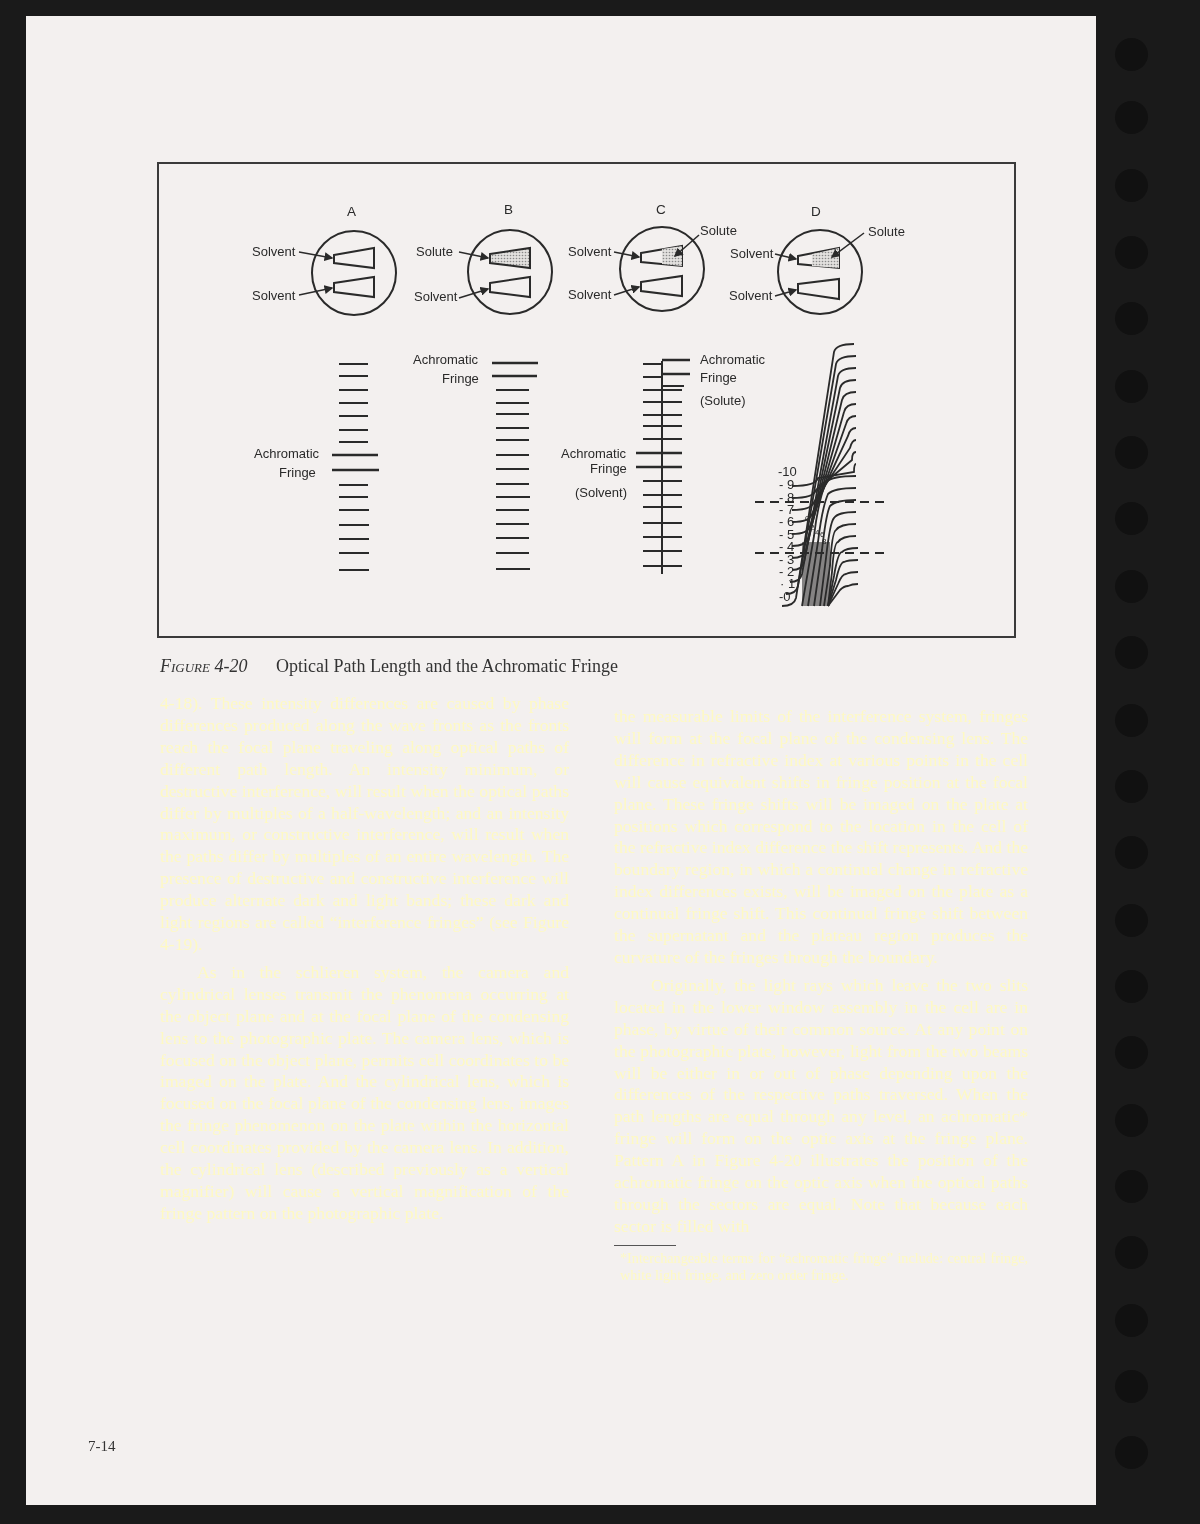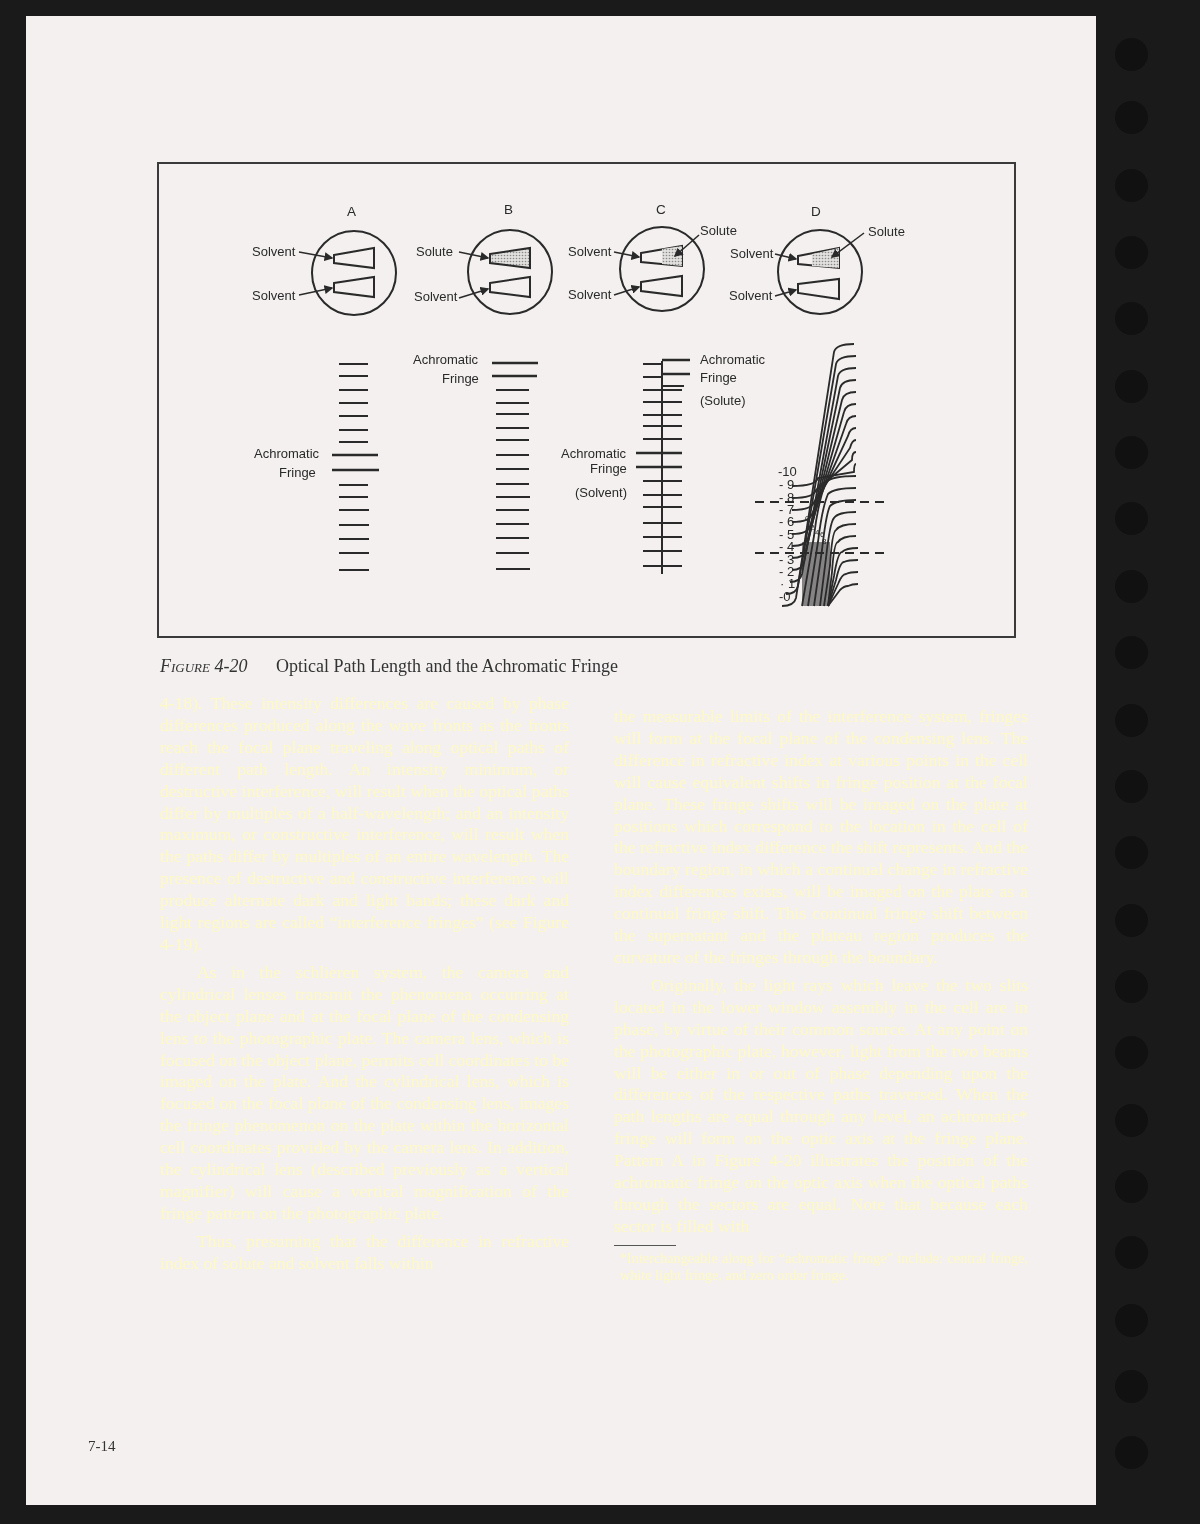--- a/index.html
+++ b/index.html
@@ -238,23 +238,22 @@
 </div>
 
 <div class="caption">
   <span class="fig-num">Figure 4-20</span>
   <span class="fig-title">Optical Path Length and the Achromatic Fringe</span>
 </div>
 
 <div class="col col-left">
   <p>4-18). These intensity differences are caused by phase differences produced along the wave fronts as the fronts reach the focal plane traveling along optical paths of different path length. An intensity minimum, or destructive interference, will result when the optical paths differ by multiples of a half-wavelength; and an intensity maximum, or constructive interference, will result when the paths differ by multiples of an entire wavelength. The presence of destructive and constructive interference will produce alternate dark and light bands; these dark and light regions are called “interference fringes” (see Figure 4-19).</p>
   <p class="indent">As in the schlieren system, the camera and cylindrical lenses transmit the phenomena occurring at the object plane and at the focal plane of the condensing lens to the photographic plate. The camera lens, which is focused on the object plane, permits cell coordinates to be imaged on the plate. And the cylindrical lens, which is focused on the focal plane of the condensing lens, images the fringe phenomenon on the plate within the horizontal cell coordinates provided by the camera lens. In addition, the cylindrical lens (described previously as a vertical magnifier) will cause a vertical magnification of the fringe pattern on the photographic plate.</p>
-  <p class="indent">Thus, presuming that the difference in refractive index of solute and solvent falls within</p>
 </div>
 
 <div class="col col-right">
   <p>the measurable limits of the interference system, fringes will form at the focal plane of the condensing lens. The difference in refractive index at various points in the cell will cause equivalent shifts in fringe position at the focal plane. These fringe shifts will be imaged on the plate at positions which correspond to the location in the cell of the refractive index difference the shift represents. And the boundary region, in which a continual change in refractive index differences exists, will be imaged on the plate as a continual fringe shift. This continual fringe shift between the supernatant and the plateau region produces the curvature of the fringes through the boundary.</p>
   <p class="indent">Originally, the light rays which leave the two slits located in the lower window assembly in the cell are in phase, by virtue of their common source. At any point on the photographic plate, however, light from the two beams will be either in or out of phase depending upon the differences of the respective paths traversed. When the path lengths are equal through any level, an achromatic* fringe will form on the optic axis at the fringe plane. Pattern A in Figure 4-20 illustrates the position of the achromatic fringe on the optic axis when the optical paths through the sectors are equal. Note that because each sector is filled with</p>
   <div class="fn-rule"></div>
-  <p class="footnote">*Interchangeable along for “achromatic fringe” include: central fringe, white light fringe, and zero order fringe.</p>
+  <p class="footnote">*Interchangeable terms for “achromatic fringe” include: central fringe, white light fringe, and zero order fringe.</p>
 </div>
 
 <div class="page-num">7-14</div>
 
 </body></html>

